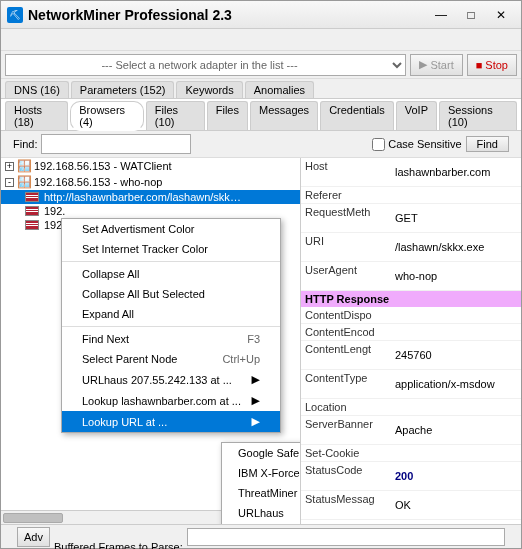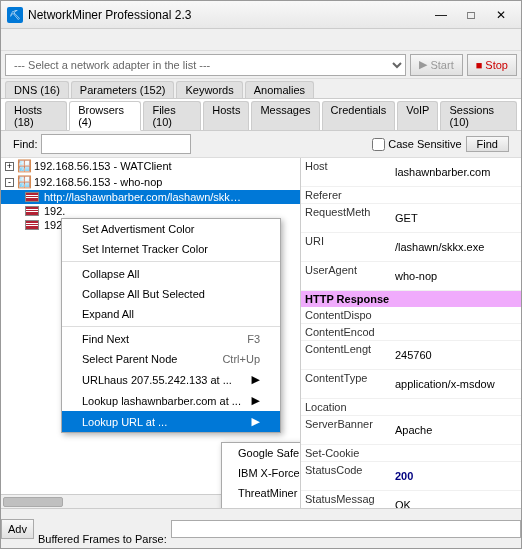--- a/index.html
+++ b/index.html
@@ -31,22 +31,22 @@
       width: 16px;
       height: 16px;
       margin-right: 5px;
       background: #0078d7;
       border-radius: 2px;
       display: flex;
       align-items: center;
       justify-content: center;
     }
     .title-text {
-      font-size: 12px;
-      font-weight: normal;
+      font-size: 14px;
+      font-weight: bold;
       flex: 1;
       color: #000;
     }
     .window-controls {
       display: flex;
       gap: 2px;
     }
     .win-btn {
       width: 28px;
       height: 22px;
@@ -82,20 +82,21 @@
       gap: 4px;
     }
     .adapter-dropdown {
       flex: 1;
       height: 22px;
       border: 1px solid #aaa;
       background: white;
       padding: 0 4px;
       font-size: 11px;
       color: #666;
+      text-align: center;
     }
     .toolbar-btn {
       height: 22px;
       padding: 0 8px;
       border: 1px solid #aaa;
       background: linear-gradient(to bottom, #f8f8f8, #e0e0e0);
       cursor: pointer;
       font-size: 11px;
       display: flex;
       align-items: center;
@@ -117,20 +118,21 @@
       background: #e0e0e0;
       cursor: pointer;
       font-size: 11px;
       border-radius: 3px 3px 0 0;
     }
     .tab.active {
       background: white;
       border-bottom: 1px solid white;
       margin-bottom: -1px;
       z-index: 1;
+      border-radius: 10px;
     }
     .tabs-row2 {
       display: flex;
       background: white;
       border-bottom: 1px solid #ccc;
       padding: 2px 4px 0;
       gap: 2px;
     }
     .find-bar {
       display: flex;
@@ -257,24 +259,24 @@
     }
     .section-header {
       background: #f0abfc;
       padding: 2px 4px;
       font-weight: bold;
       font-size: 11px;
     }
     .status-bar {
       background: #f0f0f0;
       border-top: 1px solid #ccc;
-      height: 40px;
-      display: flex;
-      align-items: center;
-      padding: 0 0;
+      height: 24px;
+      display: flex;
+      align-items: center;
+      padding: 0 16px;
       gap: 4px;
     }
     .status-label { font-size: 11px; margin-top: 20px; }
     .status-input {
       flex: 1;
       height: 18px;
       border: 1px solid #aaa;
       padding: 0 3px;
       font-size: 11px;
       background: white;
@@ -358,21 +360,21 @@
     <div class="tab">DNS (16)</div>
     <div class="tab">Parameters (152)</div>
     <div class="tab">Keywords</div>
     <div class="tab">Anomalies</div>
   </div>
 
   <div class="tabs-row2">
     <div class="tab">Hosts (18)</div>
     <div class="tab active">Browsers (4)</div>
     <div class="tab">Files (10)</div>
-    <div class="tab">Hosts</div>
+    <div class="tab">Files</div>
     <div class="tab">Messages</div>
     <div class="tab">Credentials</div>
     <div class="tab">VoIP</div>
     <div class="tab">Sessions (10)</div>
   </div>
 
   <div class="find-bar">
     <span class="find-label">Find:</span>
     <input class="find-input" type="text" style="">
     <div class="case-sensitive-check">

